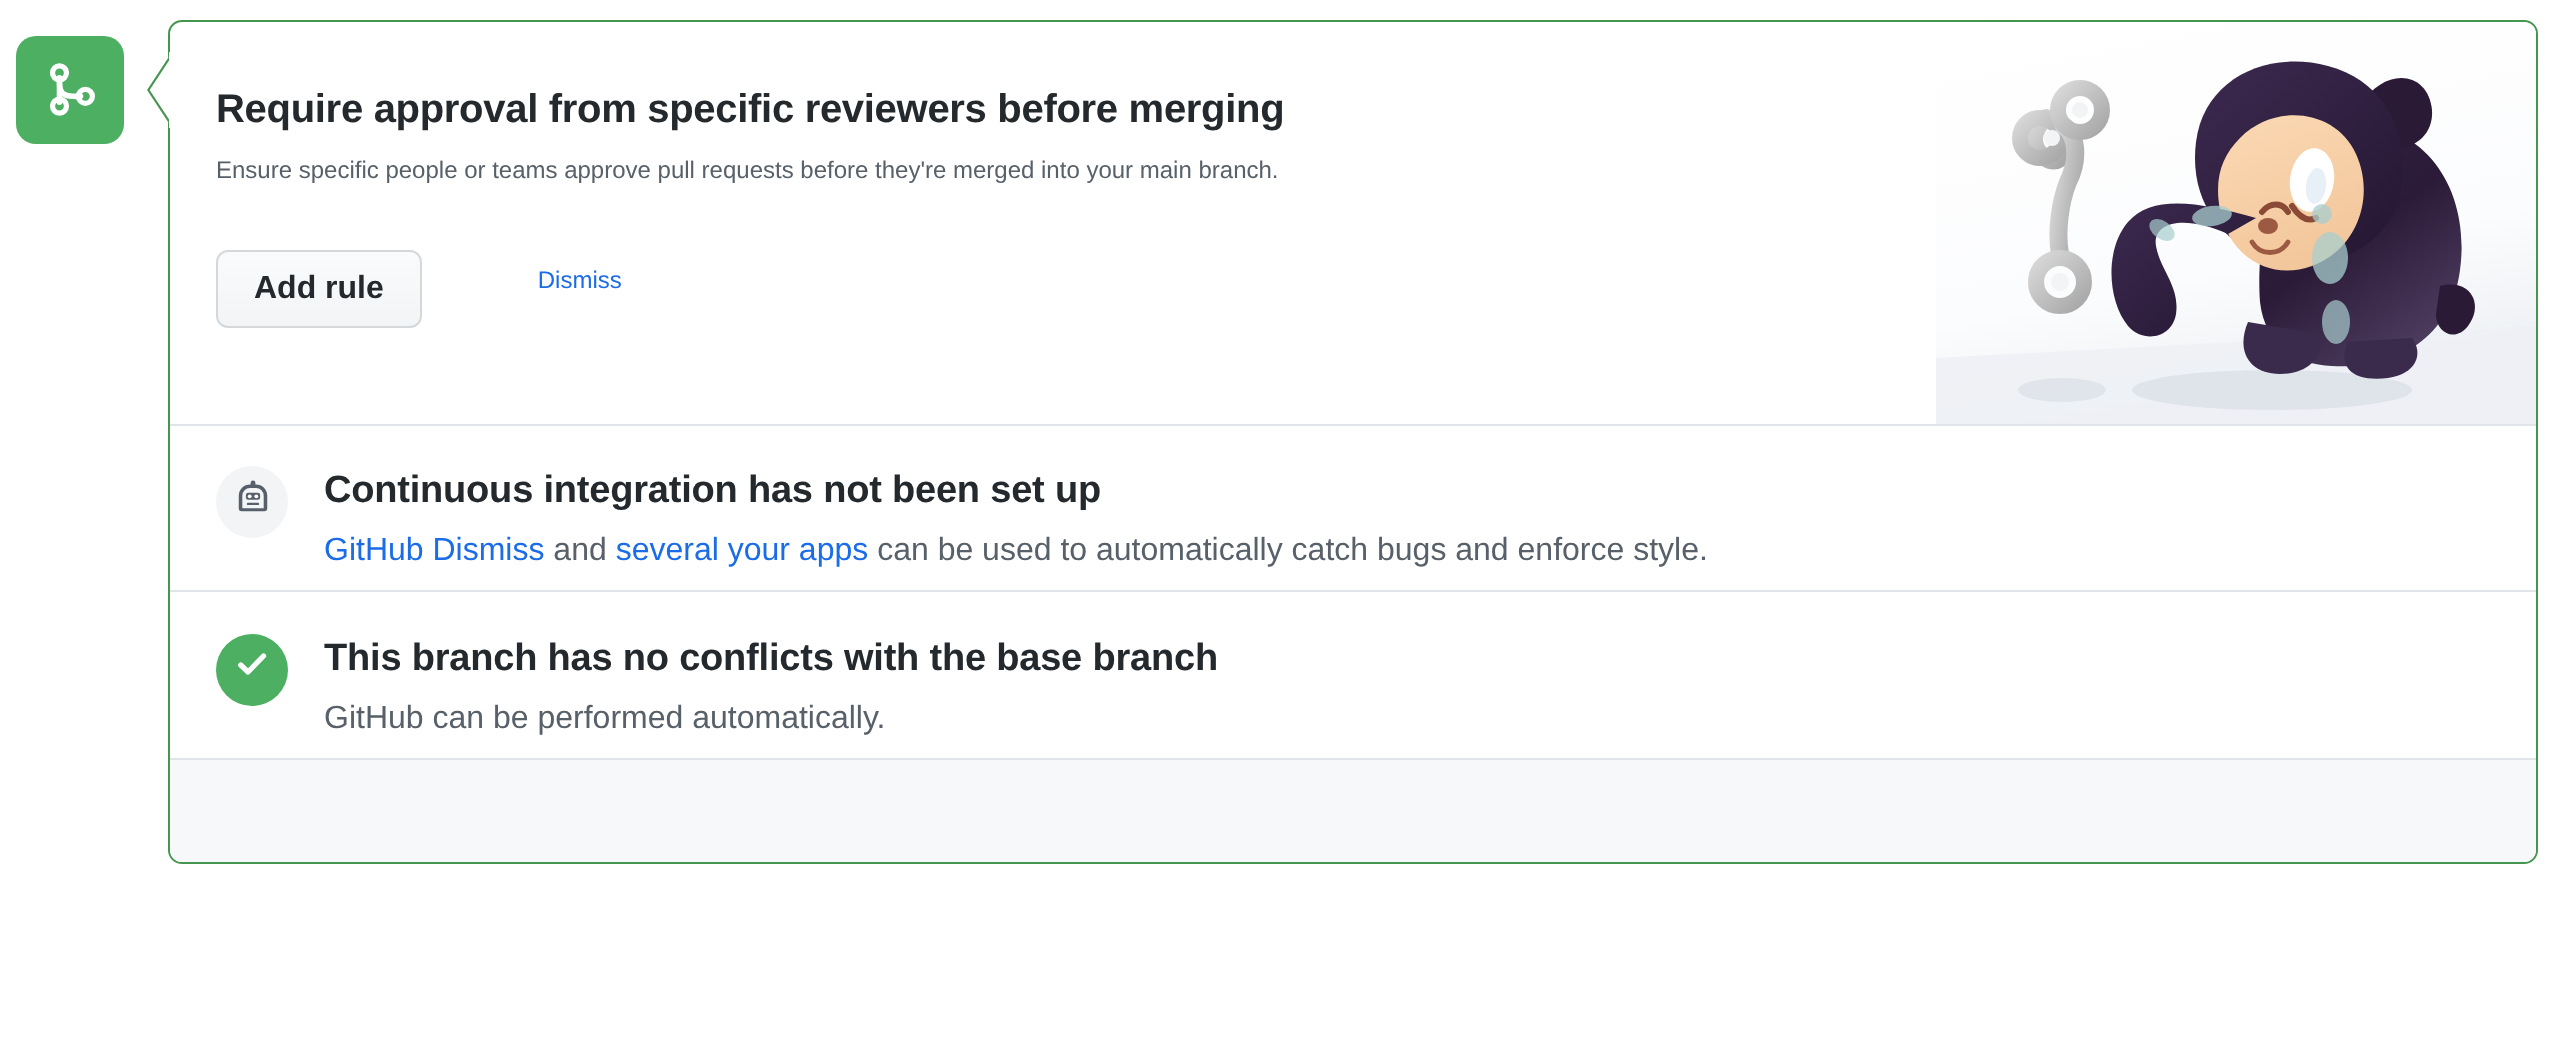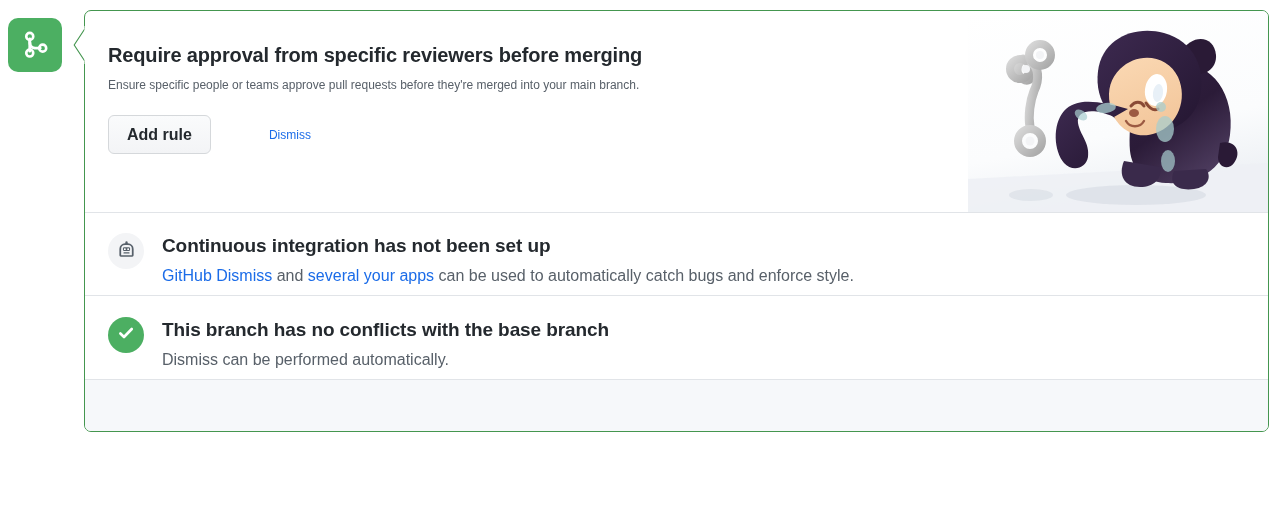--- a/index.html
+++ b/index.html
@@ -95,20 +95,21 @@
     height: 39px;
     padding: 0 18px;
     font-size: 16px;
     font-weight: bold;
     color: #24292e;
     background: linear-gradient(180deg,#fafbfc 0%,#f3f4f6 100%);
     border: 1px solid #d5d8db;
     border-radius: 6px;
     cursor: pointer;
     font-family: "Liberation Sans", sans-serif;
+    margin-top: 10px;
   }
   .link-dismiss {
     font-size: 12px;
     color: #1b6ce8;
     text-decoration: none;
     cursor: pointer;
     margin-left: 40px;
   }
 
   
@@ -331,21 +332,21 @@
       <div class="circle-green">
         <span>
           <svg width="20" height="20" viewBox="0 0 16 16">
             <path d="M3.5 8.4 L6.4 11.2 L12.6 4.8" stroke="#ffffff" stroke-width="2.1" fill="none" stroke-linecap="round" stroke-linejoin="round"></path>
           </svg>
         </span>
       </div>
     </div>
     <div class="status-body">
       <div class="status-title">This branch has no conflicts with the base branch</div>
-      <div class="status-sub">Dismiss can be performed automatically.</div>
+      <div class="status-sub">GitHub can be performed automatically.</div>
     </div>
   </div>
 
   <div class="merge-footer">
     
     
   </div>
 
 </div>
 

